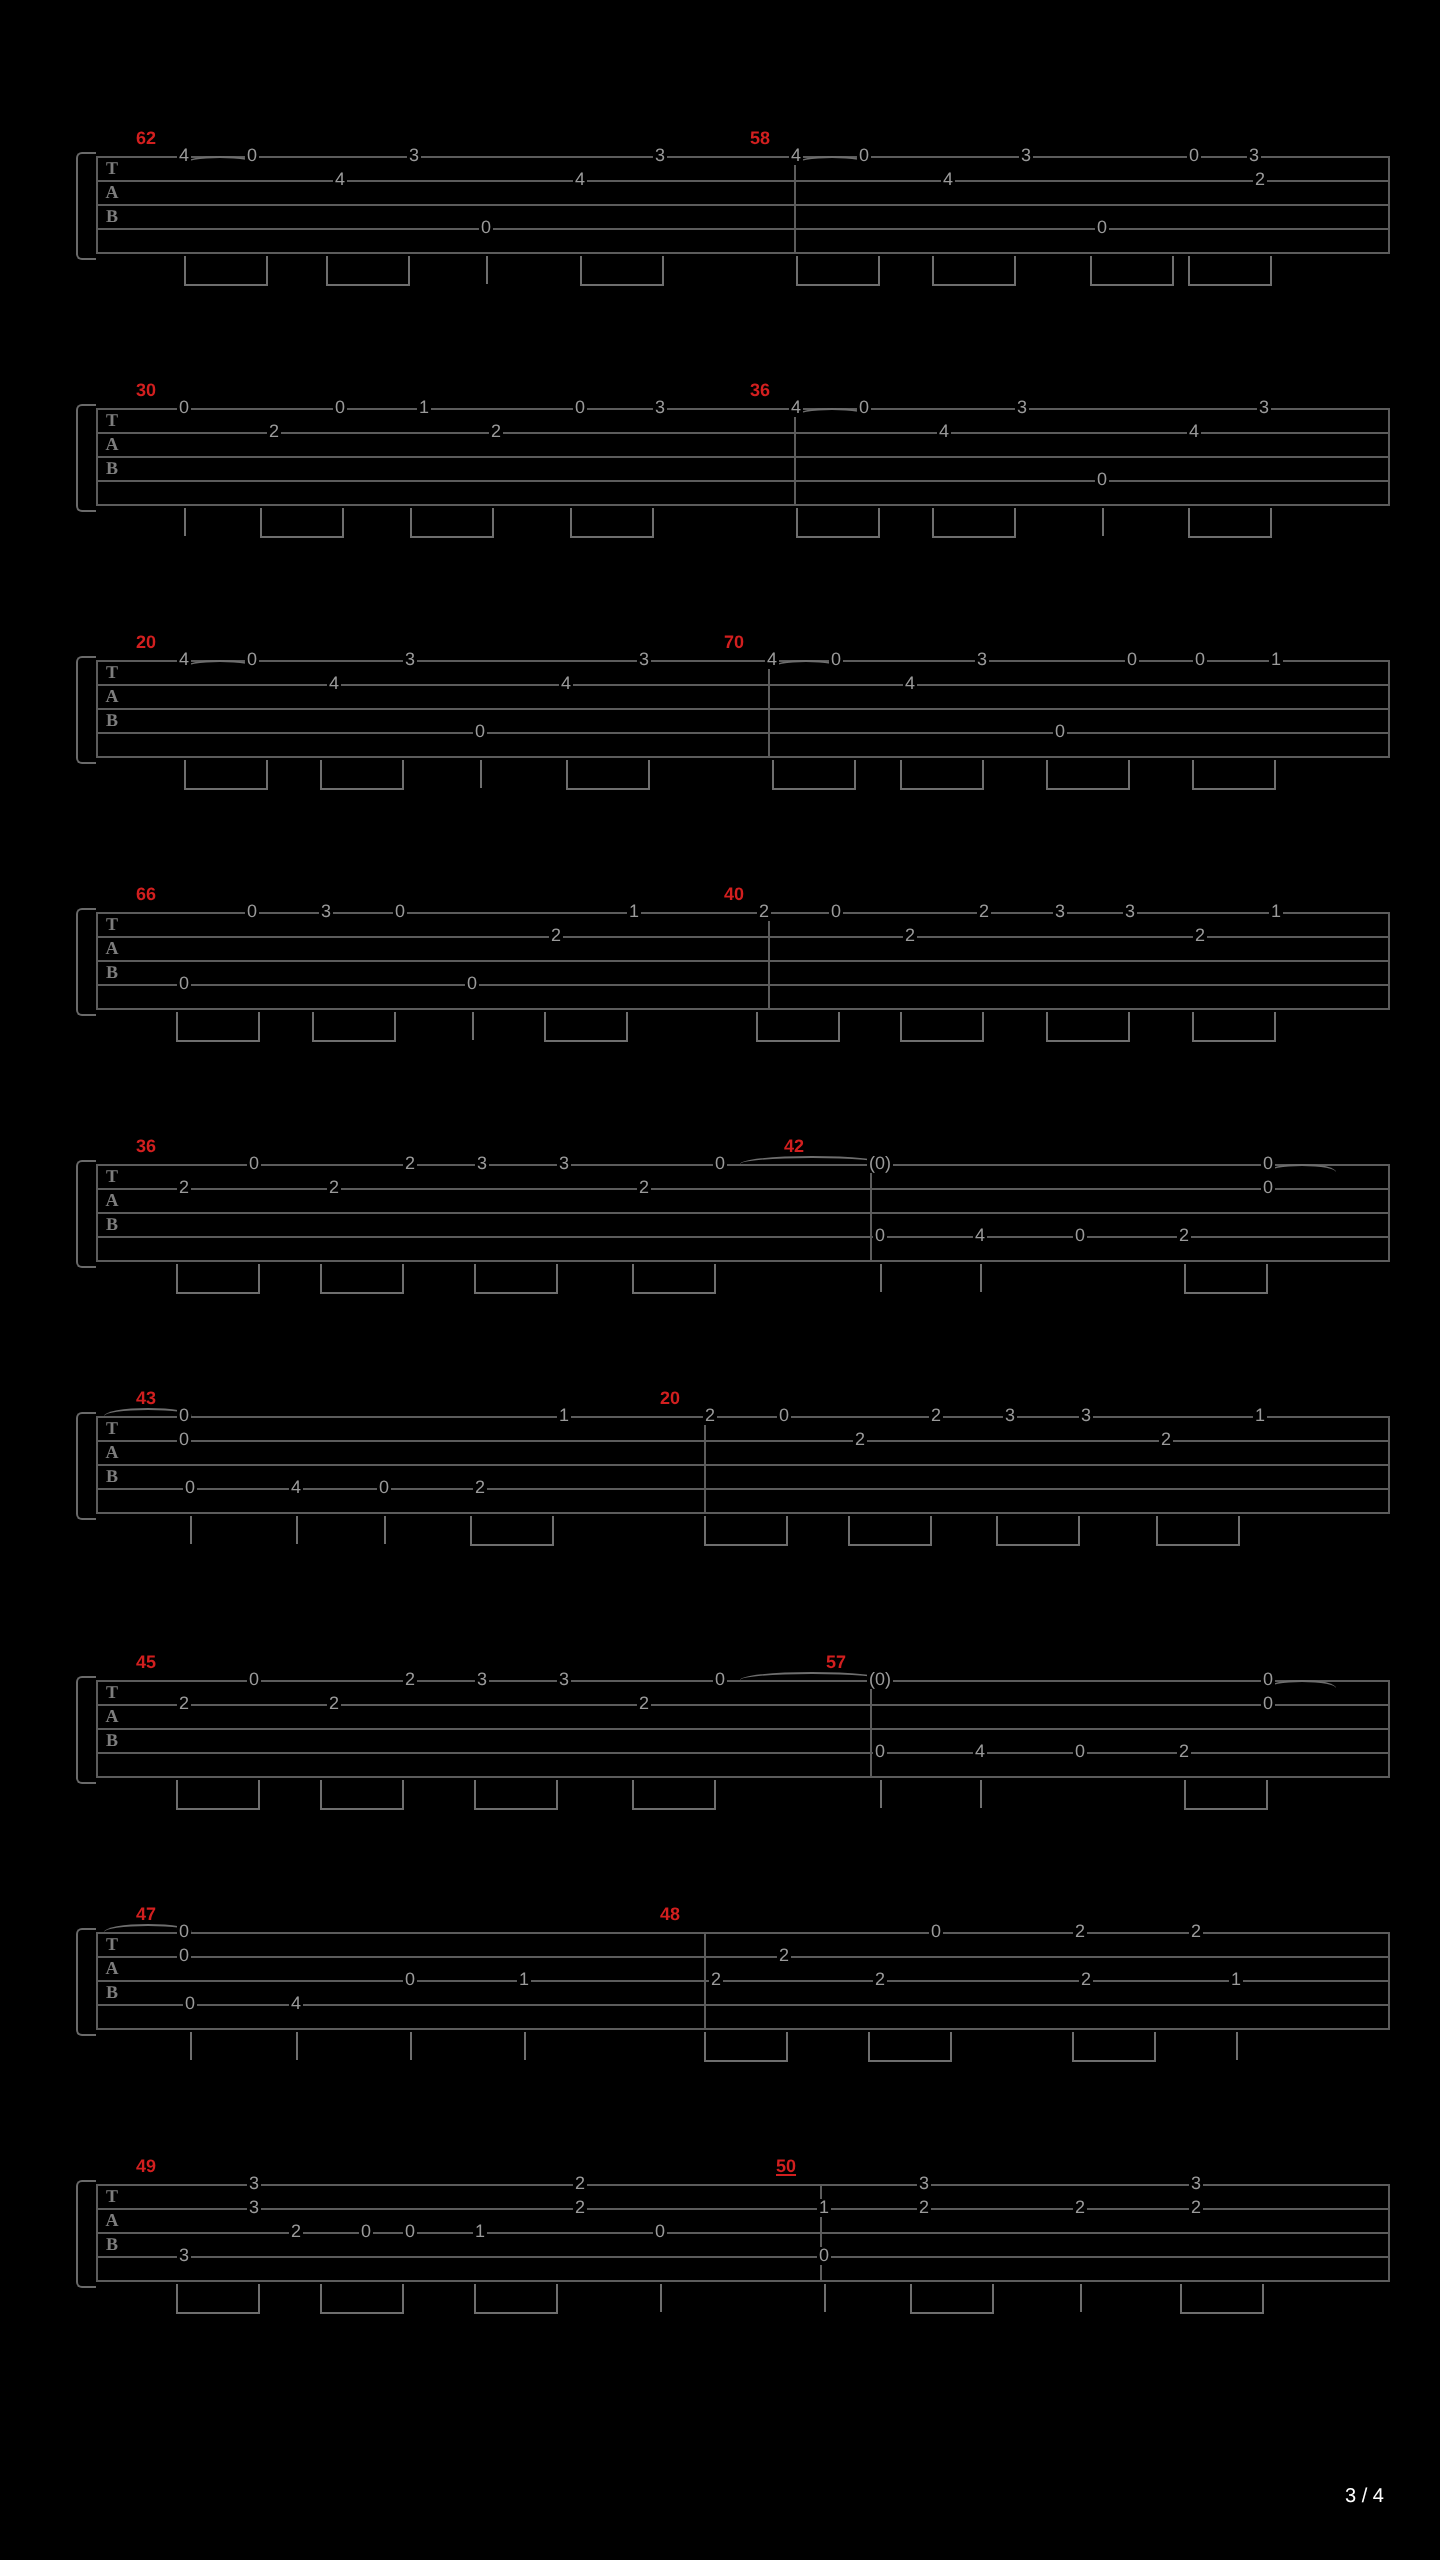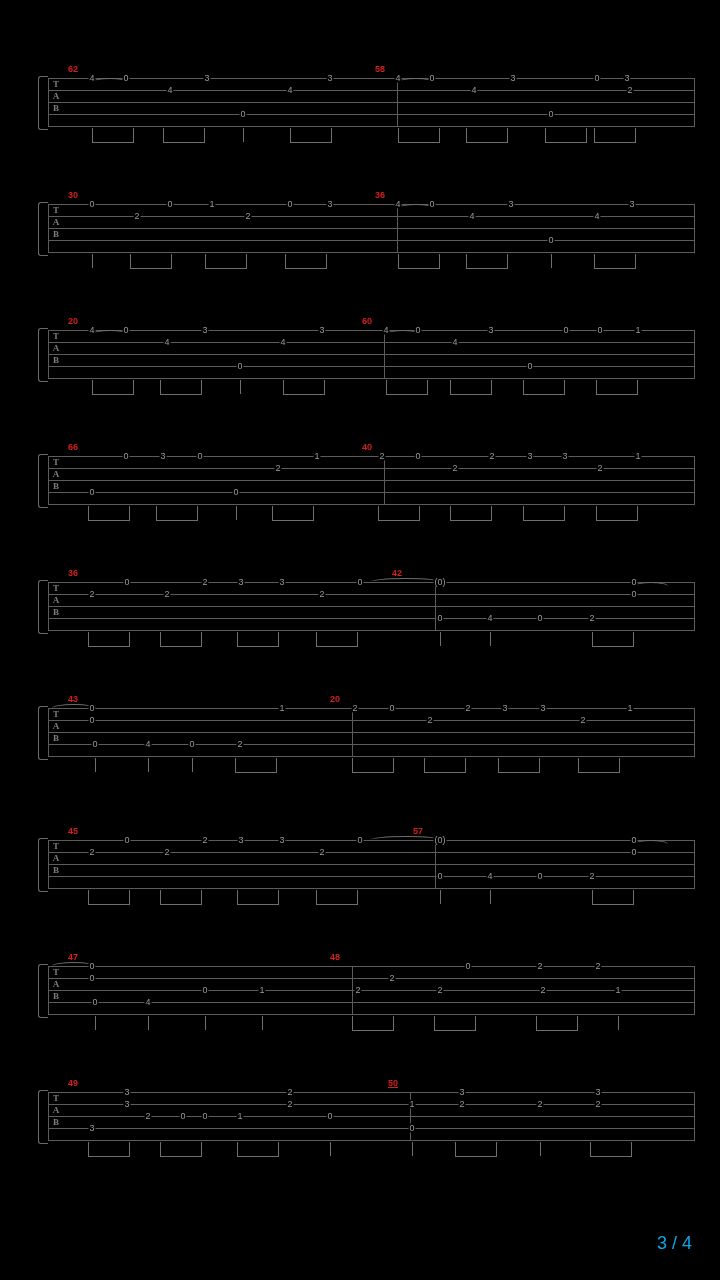--- a/index.html
+++ b/index.html
@@ -115,22 +115,22 @@
     height: 7px;
     border-left: none;
     border-right: none;
     border-bottom: none;
   }
 
   .page-number {
     position: absolute;
     right: 28px;
     bottom: 26px;
-    font-size: 18px;
-    color: #0ea5e9;
+    font-size: 10px;
+    color: #ffffff;
     font-family: "Liberation Sans", sans-serif;
   }
 </style>
 </head>
 <body>
 
 <div class="page">
   <div id="systems-root">
       <div class="system" style="top: 56px;">
         <div class="bracket"></div>
@@ -231,21 +231,21 @@
         </div>
         <div class="tab-label">
           <span>T</span>
           <span>A</span>
           <span>B</span>
         </div>
         <div class="barline" style="left: 14px;"></div>
         <div class="barline" style="left: 660px;"></div>
         <div class="barline" style="left: 350px;"></div>
         <div class="measure-num" style="left: 34px; top: 8px;">20</div>
-        <div class="measure-num" style="left: 328px; top: 8px;">60</div>
+        <div class="measure-num" style="left: 328px; top: 8px;">70</div>
         <div class="slur" style="left: 58px; top: 22px; width: 36px;"></div>
         <div class="slur" style="left: 352px; top: 22px; width: 34px;"></div>
         <div style="position: absolute; left: 58px; top: 72px; width: 40px; height: 14px; border-left: 1px solid rgb(110, 110, 110); border-right: 1px solid rgb(110, 110, 110); border-bottom: 1px solid rgb(110, 110, 110);"></div>
         <div style="position: absolute; left: 126px; top: 72px; width: 40px; height: 14px; border-left: 1px solid rgb(110, 110, 110); border-right: 1px solid rgb(110, 110, 110); border-bottom: 1px solid rgb(110, 110, 110);"></div>
         <div style="position: absolute; left: 249px; top: 72px; width: 40px; height: 14px; border-left: 1px solid rgb(110, 110, 110); border-right: 1px solid rgb(110, 110, 110); border-bottom: 1px solid rgb(110, 110, 110);"></div>
         <div style="position: absolute; left: 352px; top: 72px; width: 40px; height: 14px; border-left: 1px solid rgb(110, 110, 110); border-right: 1px solid rgb(110, 110, 110); border-bottom: 1px solid rgb(110, 110, 110);"></div>
         <div style="position: absolute; left: 416px; top: 72px; width: 40px; height: 14px; border-left: 1px solid rgb(110, 110, 110); border-right: 1px solid rgb(110, 110, 110); border-bottom: 1px solid rgb(110, 110, 110);"></div>
         <div style="position: absolute; left: 489px; top: 72px; width: 40px; height: 14px; border-left: 1px solid rgb(110, 110, 110); border-right: 1px solid rgb(110, 110, 110); border-bottom: 1px solid rgb(110, 110, 110);"></div>
         <div style="position: absolute; left: 562px; top: 72px; width: 40px; height: 14px; border-left: 1px solid rgb(110, 110, 110); border-right: 1px solid rgb(110, 110, 110); border-bottom: 1px solid rgb(110, 110, 110);"></div>
         <div class="stem" style="left: 206px; top: 72px; height: 14px;"></div>

